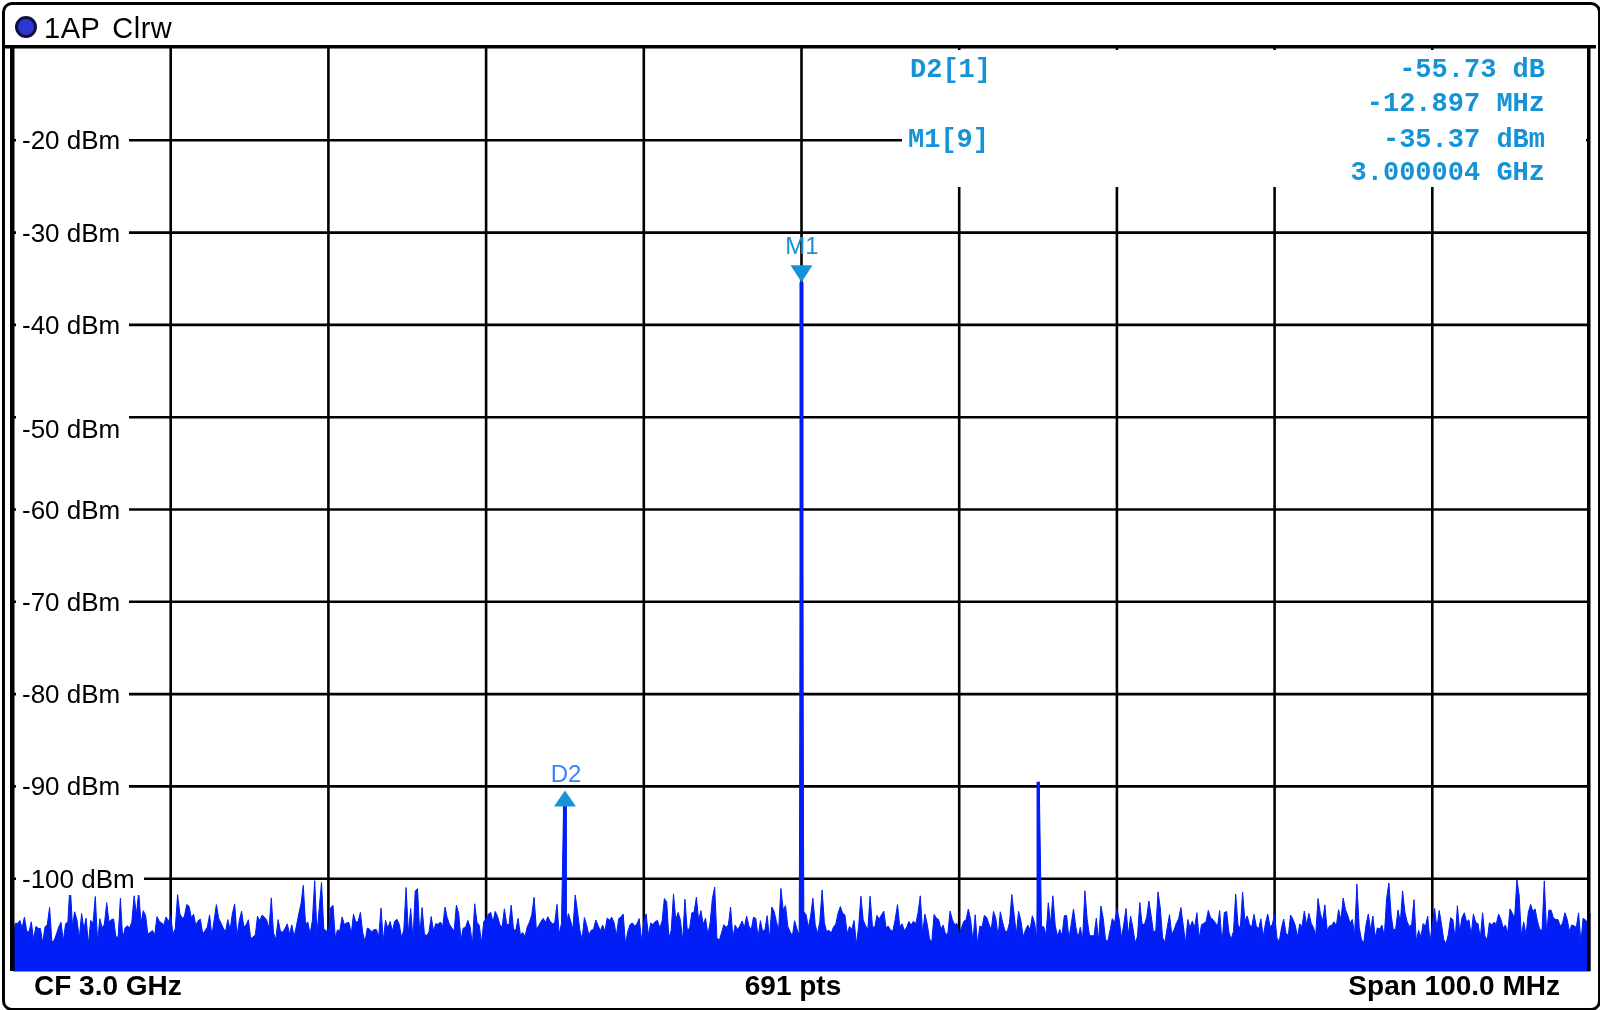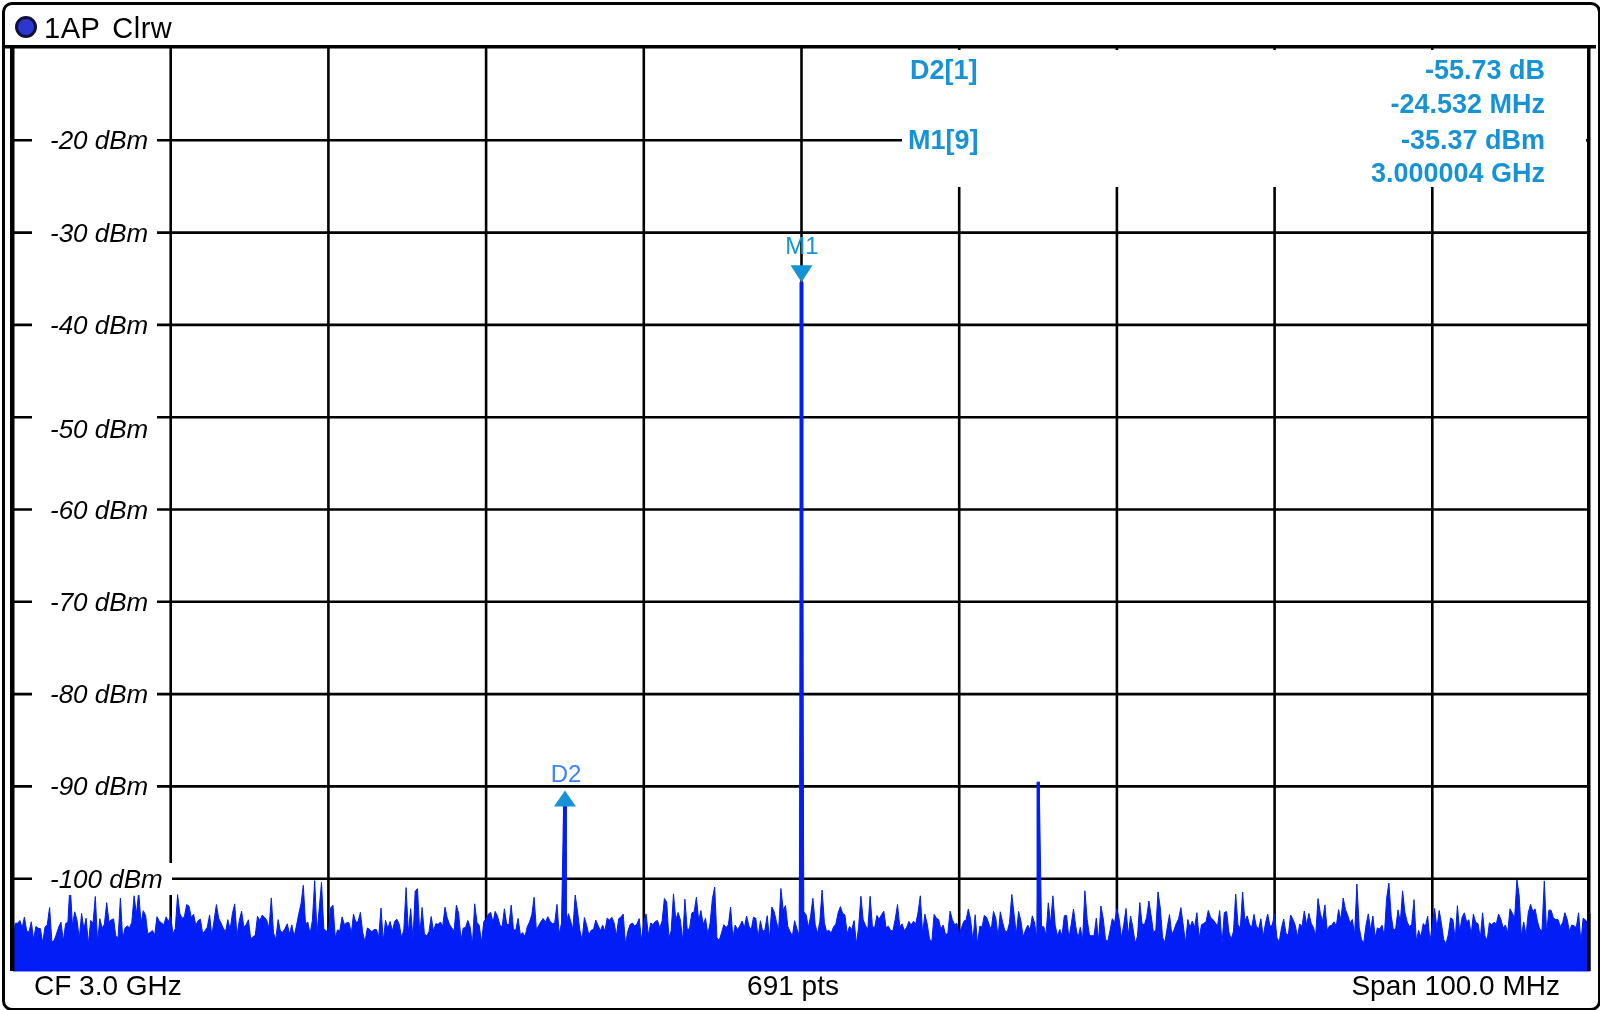--- a/index.html
+++ b/index.html
@@ -9,37 +9,37 @@
        border:3px solid #000;border-radius:10px;pointer-events:none;z-index:9;}
   #chart-svg{position:absolute;left:0;top:0;width:1600px;height:1010px;z-index:1;}
   
   #trace-dot{position:absolute;left:15px;top:16px;width:22px;height:22px;border-radius:50%;
        box-sizing:border-box;border:3px solid #10103a;z-index:3;}
   #header-text{position:absolute;left:44px;top:13px;font-size:29px;line-height:30px;
        letter-spacing:.5px;z-index:3;white-space:nowrap;}
   #header-text .trace{margin-right:12px;}
   
   .readout{position:absolute;font-size:27px;line-height:28px;font-weight:bold;
-       white-space:nowrap;z-index:4;}
+       white-space:nowrap;z-index:4;font-family:Liberation Mono, monospace;}
   .readout.rt{right:55px;text-align:center;}
   #d2-name{left:910px;top:56px;}
   #d2-level{top:56px;}
   #d2-freq{top:90px;}
   #m1-name{left:908px;top:126px;}
   #m1-level{top:126px;}
   #m1-freq{top:159px;}
   
   .flag{position:absolute;font-size:24px;line-height:26px;z-index:4;transform:translateX(-50%);}
   #m1-flag{left:802px;top:233px;}
   #d2-flag{left:566px;top:761px;}
   
-  .ylabel{position:absolute;left:32px;transform:translateY(-50%);font-size:26px;line-height:26px;
-       background:#fff;padding:3px 9px 3px 18px;z-index:2;white-space:nowrap;font-style:italic;}
+  .ylabel{position:absolute;left:16px;transform:translateY(-50%);font-size:26px;line-height:26px;
+       background:#fff;padding:3px 9px 3px 6px;z-index:2;white-space:nowrap;}
   
-  .footer-text{position:absolute;top:971px;font-size:28px;line-height:30px;font-weight:normal;
+  .footer-text{position:absolute;top:971px;font-size:28px;line-height:30px;font-weight:bold;
        z-index:3;white-space:nowrap;}
   #footer-cf{left:34px;}
   #footer-pts{left:793px;transform:translateX(-50%);}
   #footer-span{right:40px;margin-left:43px;}
 </style>
 </head>
 <body style="color: rgb(0, 0, 0);">
 
 <div id="outer-frame"></div>
 
@@ -94,21 +94,21 @@
     <div class="ylabel" style="top: 417.2px; margin-top: 12px;">-50 dBm</div>
     <div class="ylabel" style="top: 509.5px;">-60 dBm</div>
     <div class="ylabel" style="top: 601.8px;">-70 dBm</div>
     <div class="ylabel" style="top: 694.1px;">-80 dBm</div>
     <div class="ylabel" style="top: 786.4px;">-90 dBm</div>
     <div class="ylabel" style="top: 878.7px;">-100 dBm</div>
   </div>
 
 <div class="readout" id="d2-name" style="color: rgb(21, 147, 214);">D2[1]</div>
 <div class="readout rt" id="d2-level" style="color: rgb(21, 147, 214);">-55.73 dB</div>
-<div class="readout rt" id="d2-freq" style="color: rgb(21, 147, 214);">-24.532 MHz</div>
+<div class="readout rt" id="d2-freq" style="color: rgb(21, 147, 214);">-12.897 MHz</div>
 <div class="readout" id="m1-name" style="color: rgb(21, 147, 214);">M1[9]</div>
 <div class="readout rt" id="m1-level" style="color: rgb(21, 147, 214);">-35.37 dBm</div>
 <div class="readout rt" id="m1-freq" style="color: rgb(21, 147, 214);">3.000004 GHz</div>
 
 <div class="flag" id="m1-flag" style="color: rgb(21, 147, 214);">M1</div>
 <div class="flag" id="d2-flag" style="color: #3b82f6; text-align: center;">D2</div>
 
 <div class="footer-text" id="footer-cf">CF 3.0 GHz</div>
 <div class="footer-text" id="footer-pts">691 pts</div>
 <div class="footer-text" id="footer-span">Span 100.0 MHz</div>

